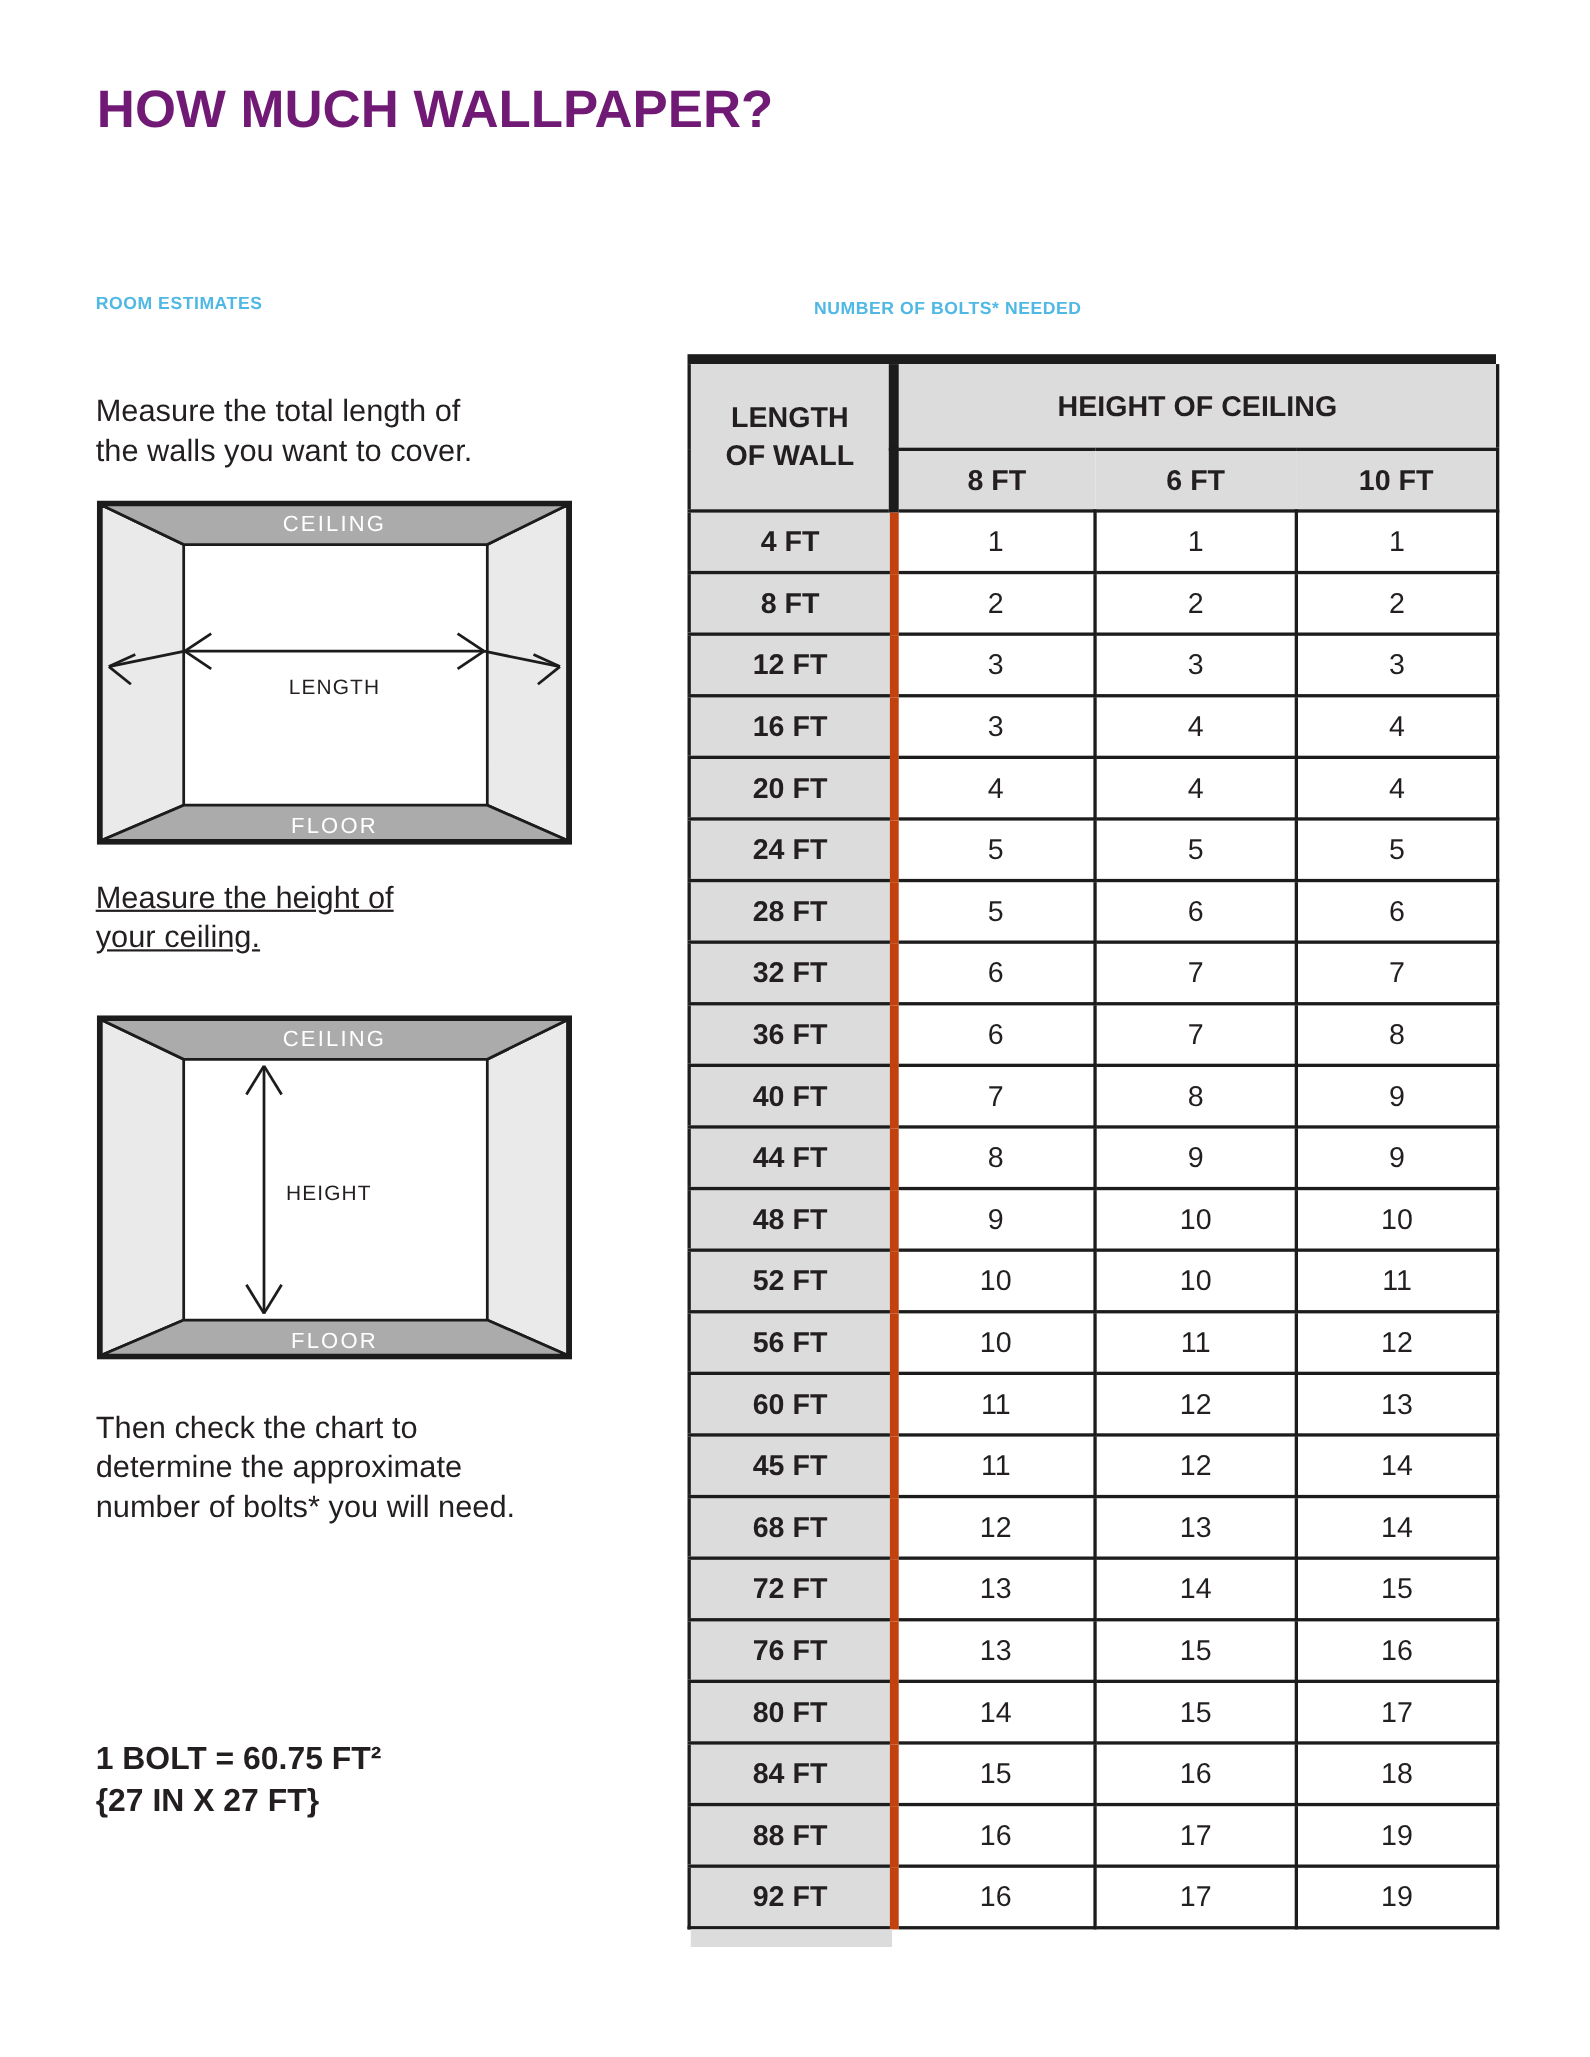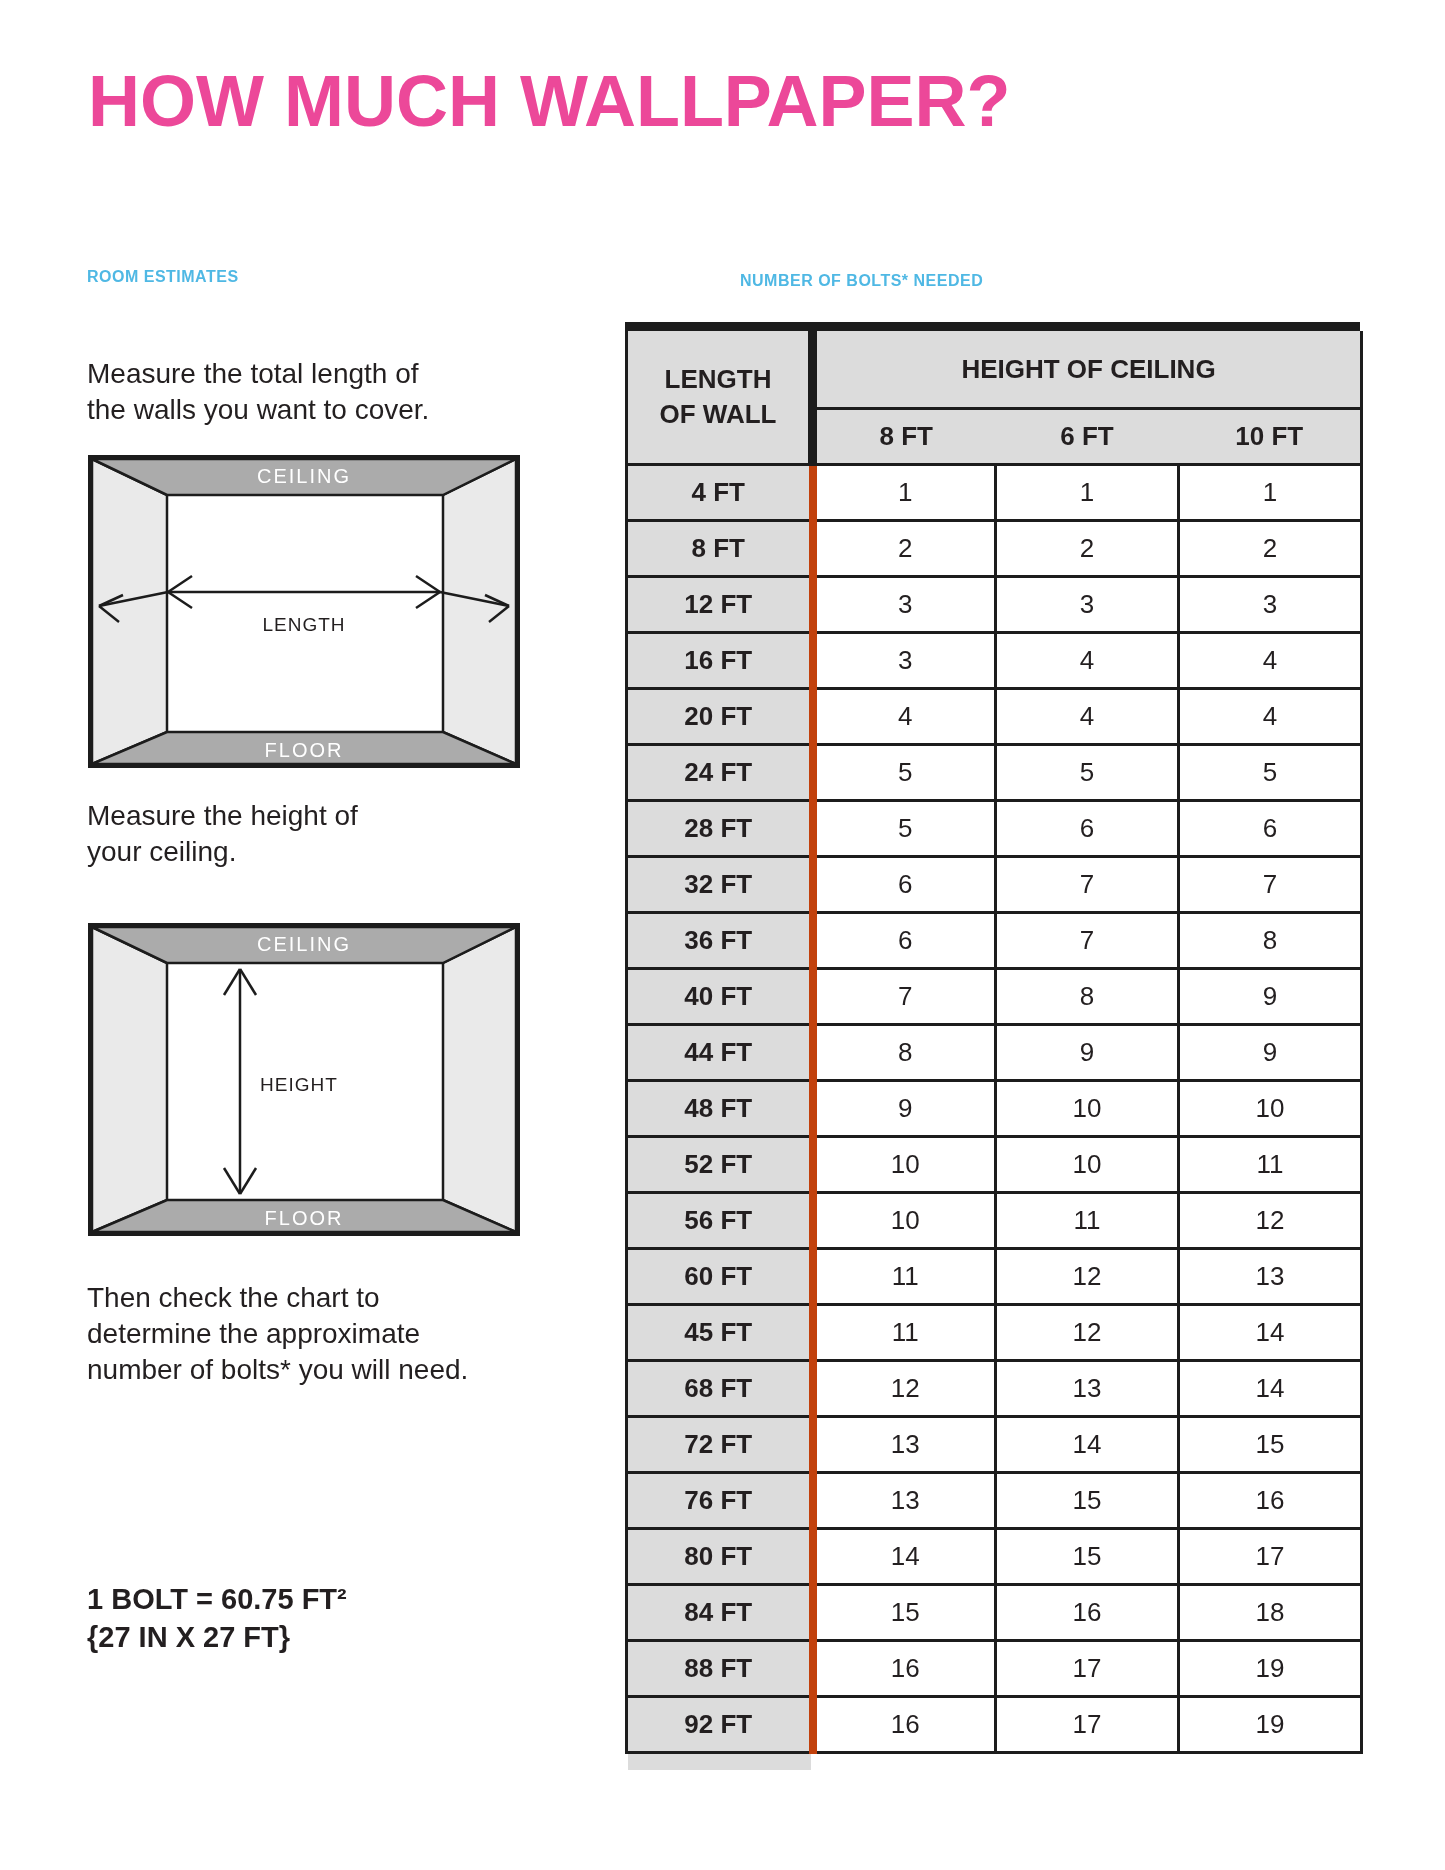--- a/index.html
+++ b/index.html
@@ -6,34 +6,34 @@
   #page{
     position:relative;
     width:1445px;height:1870px;
     background:#ffffff;
     font-family:"Liberation Sans", sans-serif;
     color:#231f20;
     overflow:hidden;
   }
   .abs{position:absolute;}
   #main-title{
-    left:88px;top:60px;
-    font-size:72px;font-weight:bold;
-    color:#ec4899;letter-spacing:0px;
+    left:88px;top:72px;
+    font-size:48px;font-weight:bold;
+    color:#701a75;letter-spacing:0px;
   }
   .section-heading{
     font-size:16px;font-weight:bold;color:#4fb8e4;letter-spacing:0.5px;
   }
   #room-estimates-heading{left:87px;top:268px;}
   #table-heading{left:740px;top:272px;}
   .body-text{
     font-size:28px;line-height:36px;white-space:pre-line;color:#231f20;
   }
   #step1-text{left:87px;top:333px;margin-top:23px;}
-  #step2-text{left:87px;top:798px;}
+  #step2-text{left:87px;top:798px;text-decoration:underline;}
   #step3-text{left:87px;top:1280px;}
   .bold-note{font-size:29px;font-weight:bold;line-height:38px;color:#231f20;}
   #footnote{left:87px;top:1485px;}
   #footnote .indent{padding-left:24px;}
   #bolt-spec{left:87px;top:1580px;}
   
   #bolt-table-wrap{left:625px;top:322px;width:735px;}
   #table-top-bar{height:9px;background:#1c1c1c;}
   table{
     border-collapse:collapse;table-layout:fixed;width:735px;

